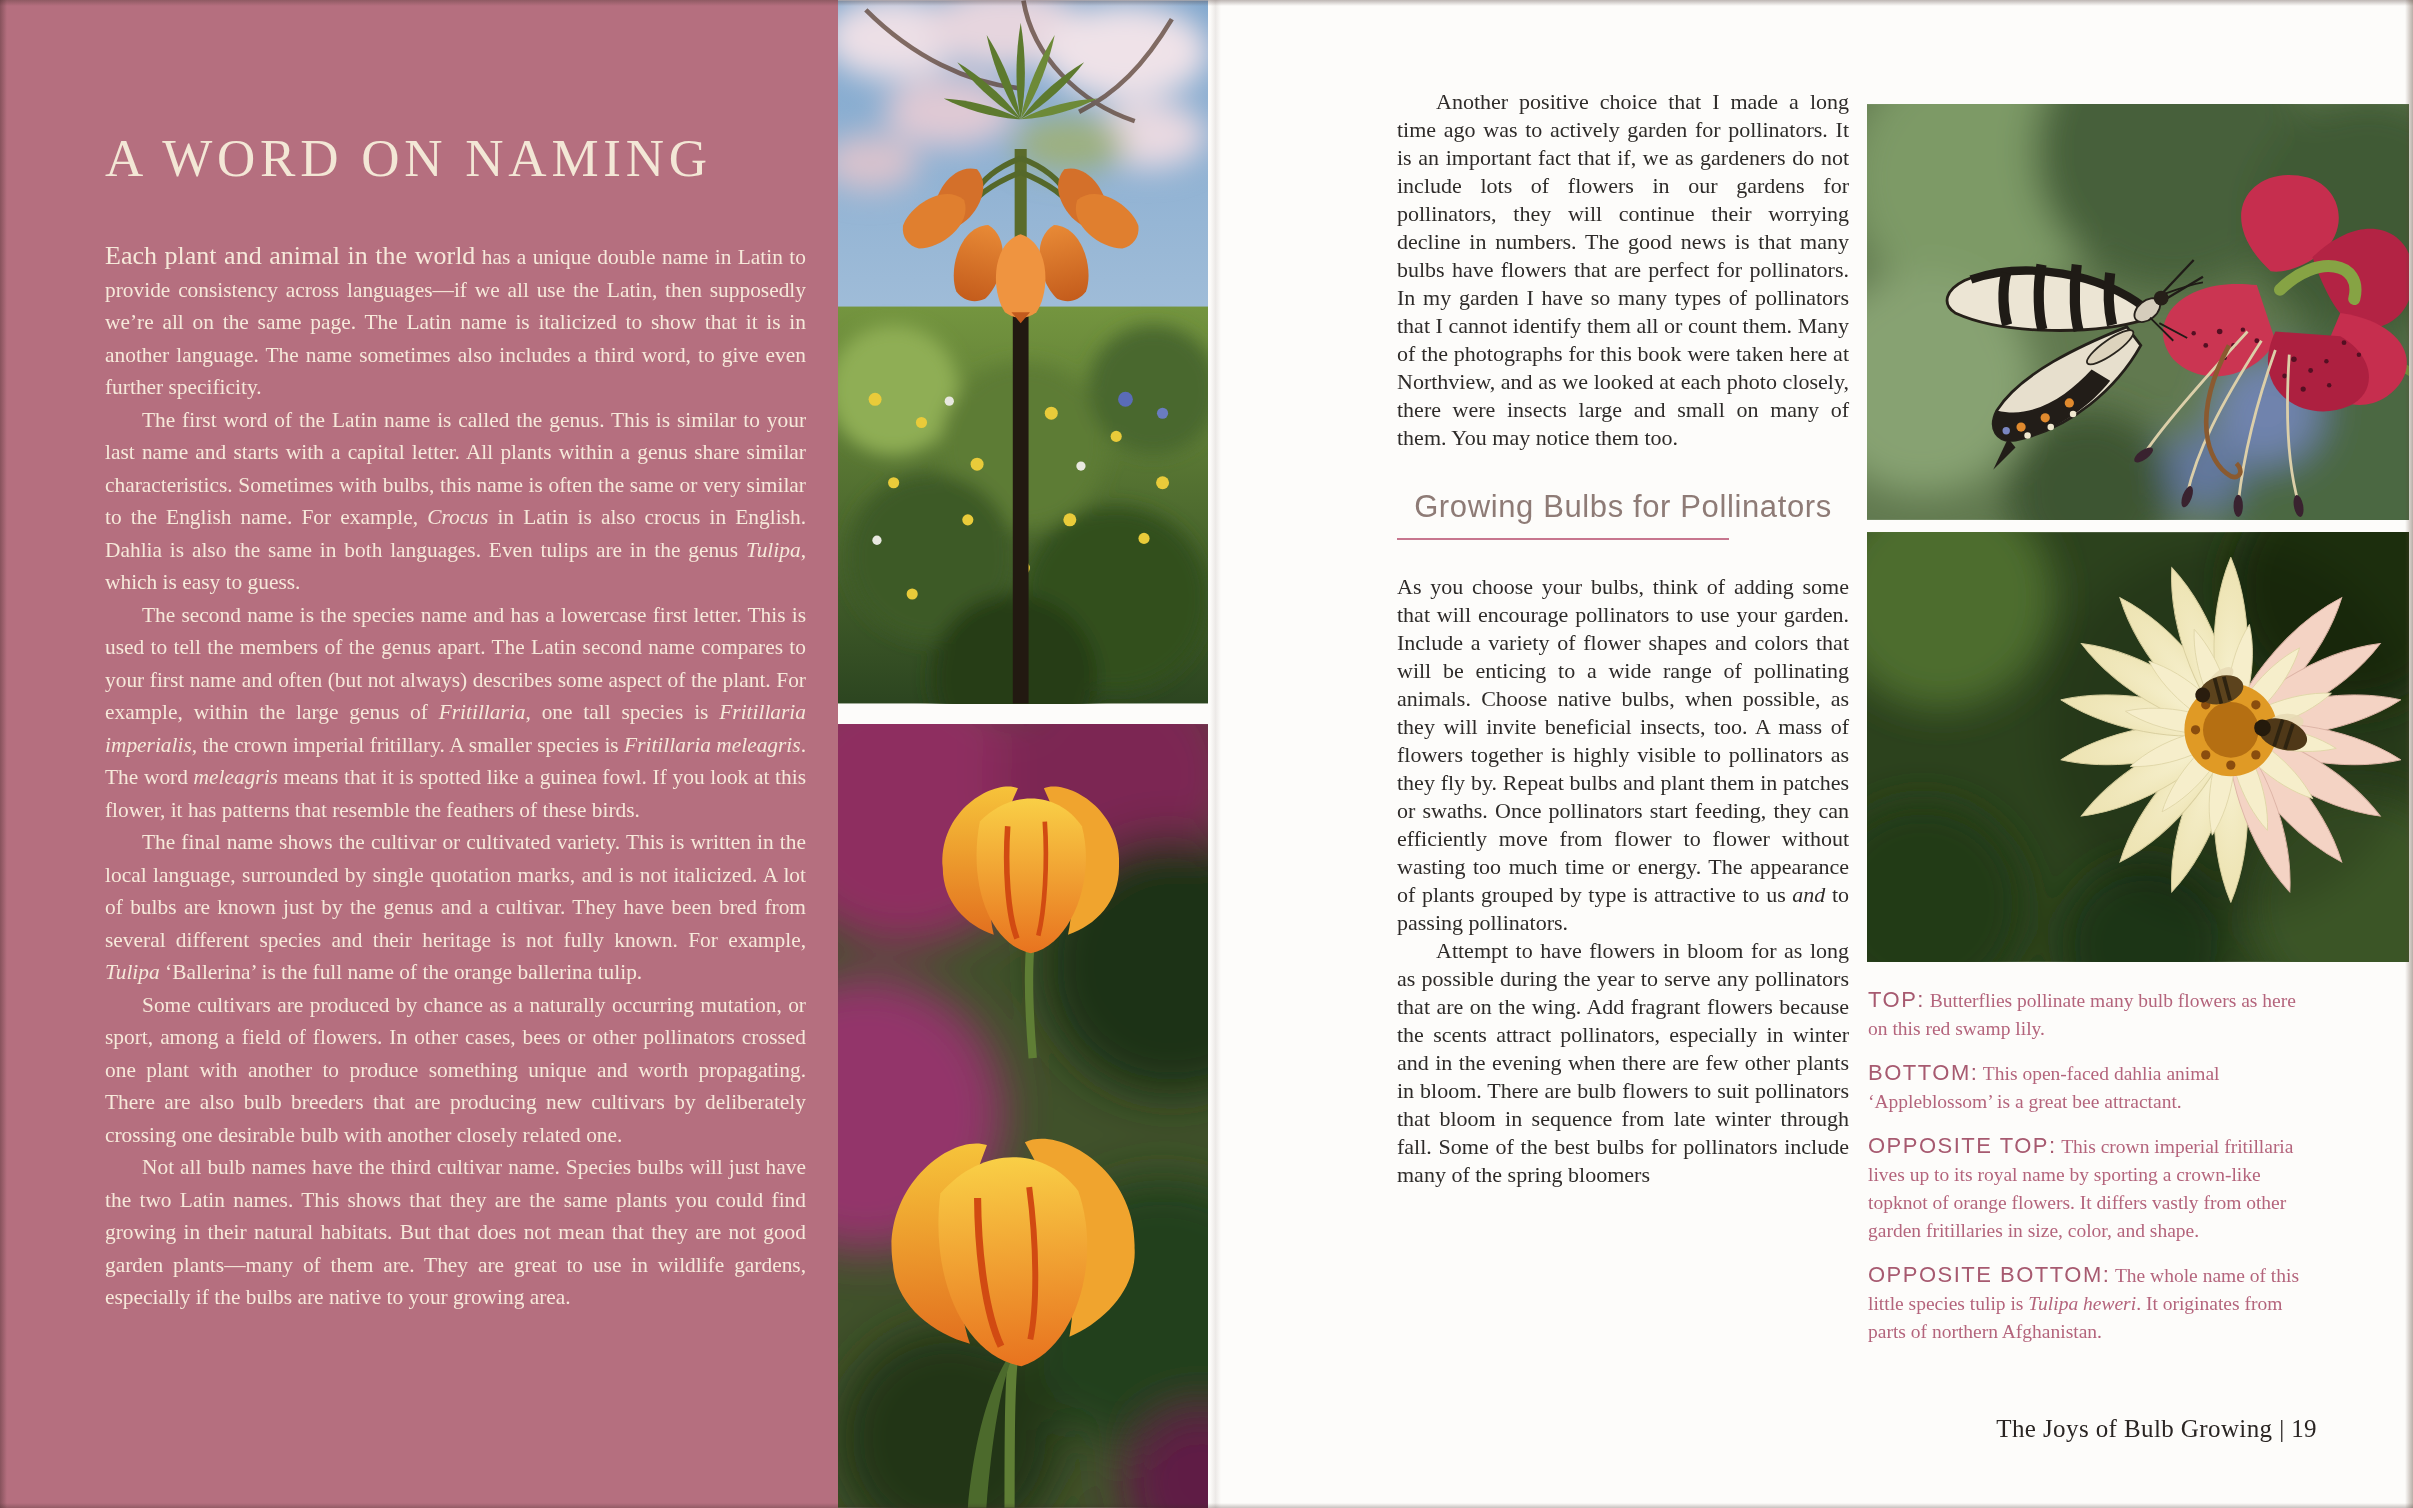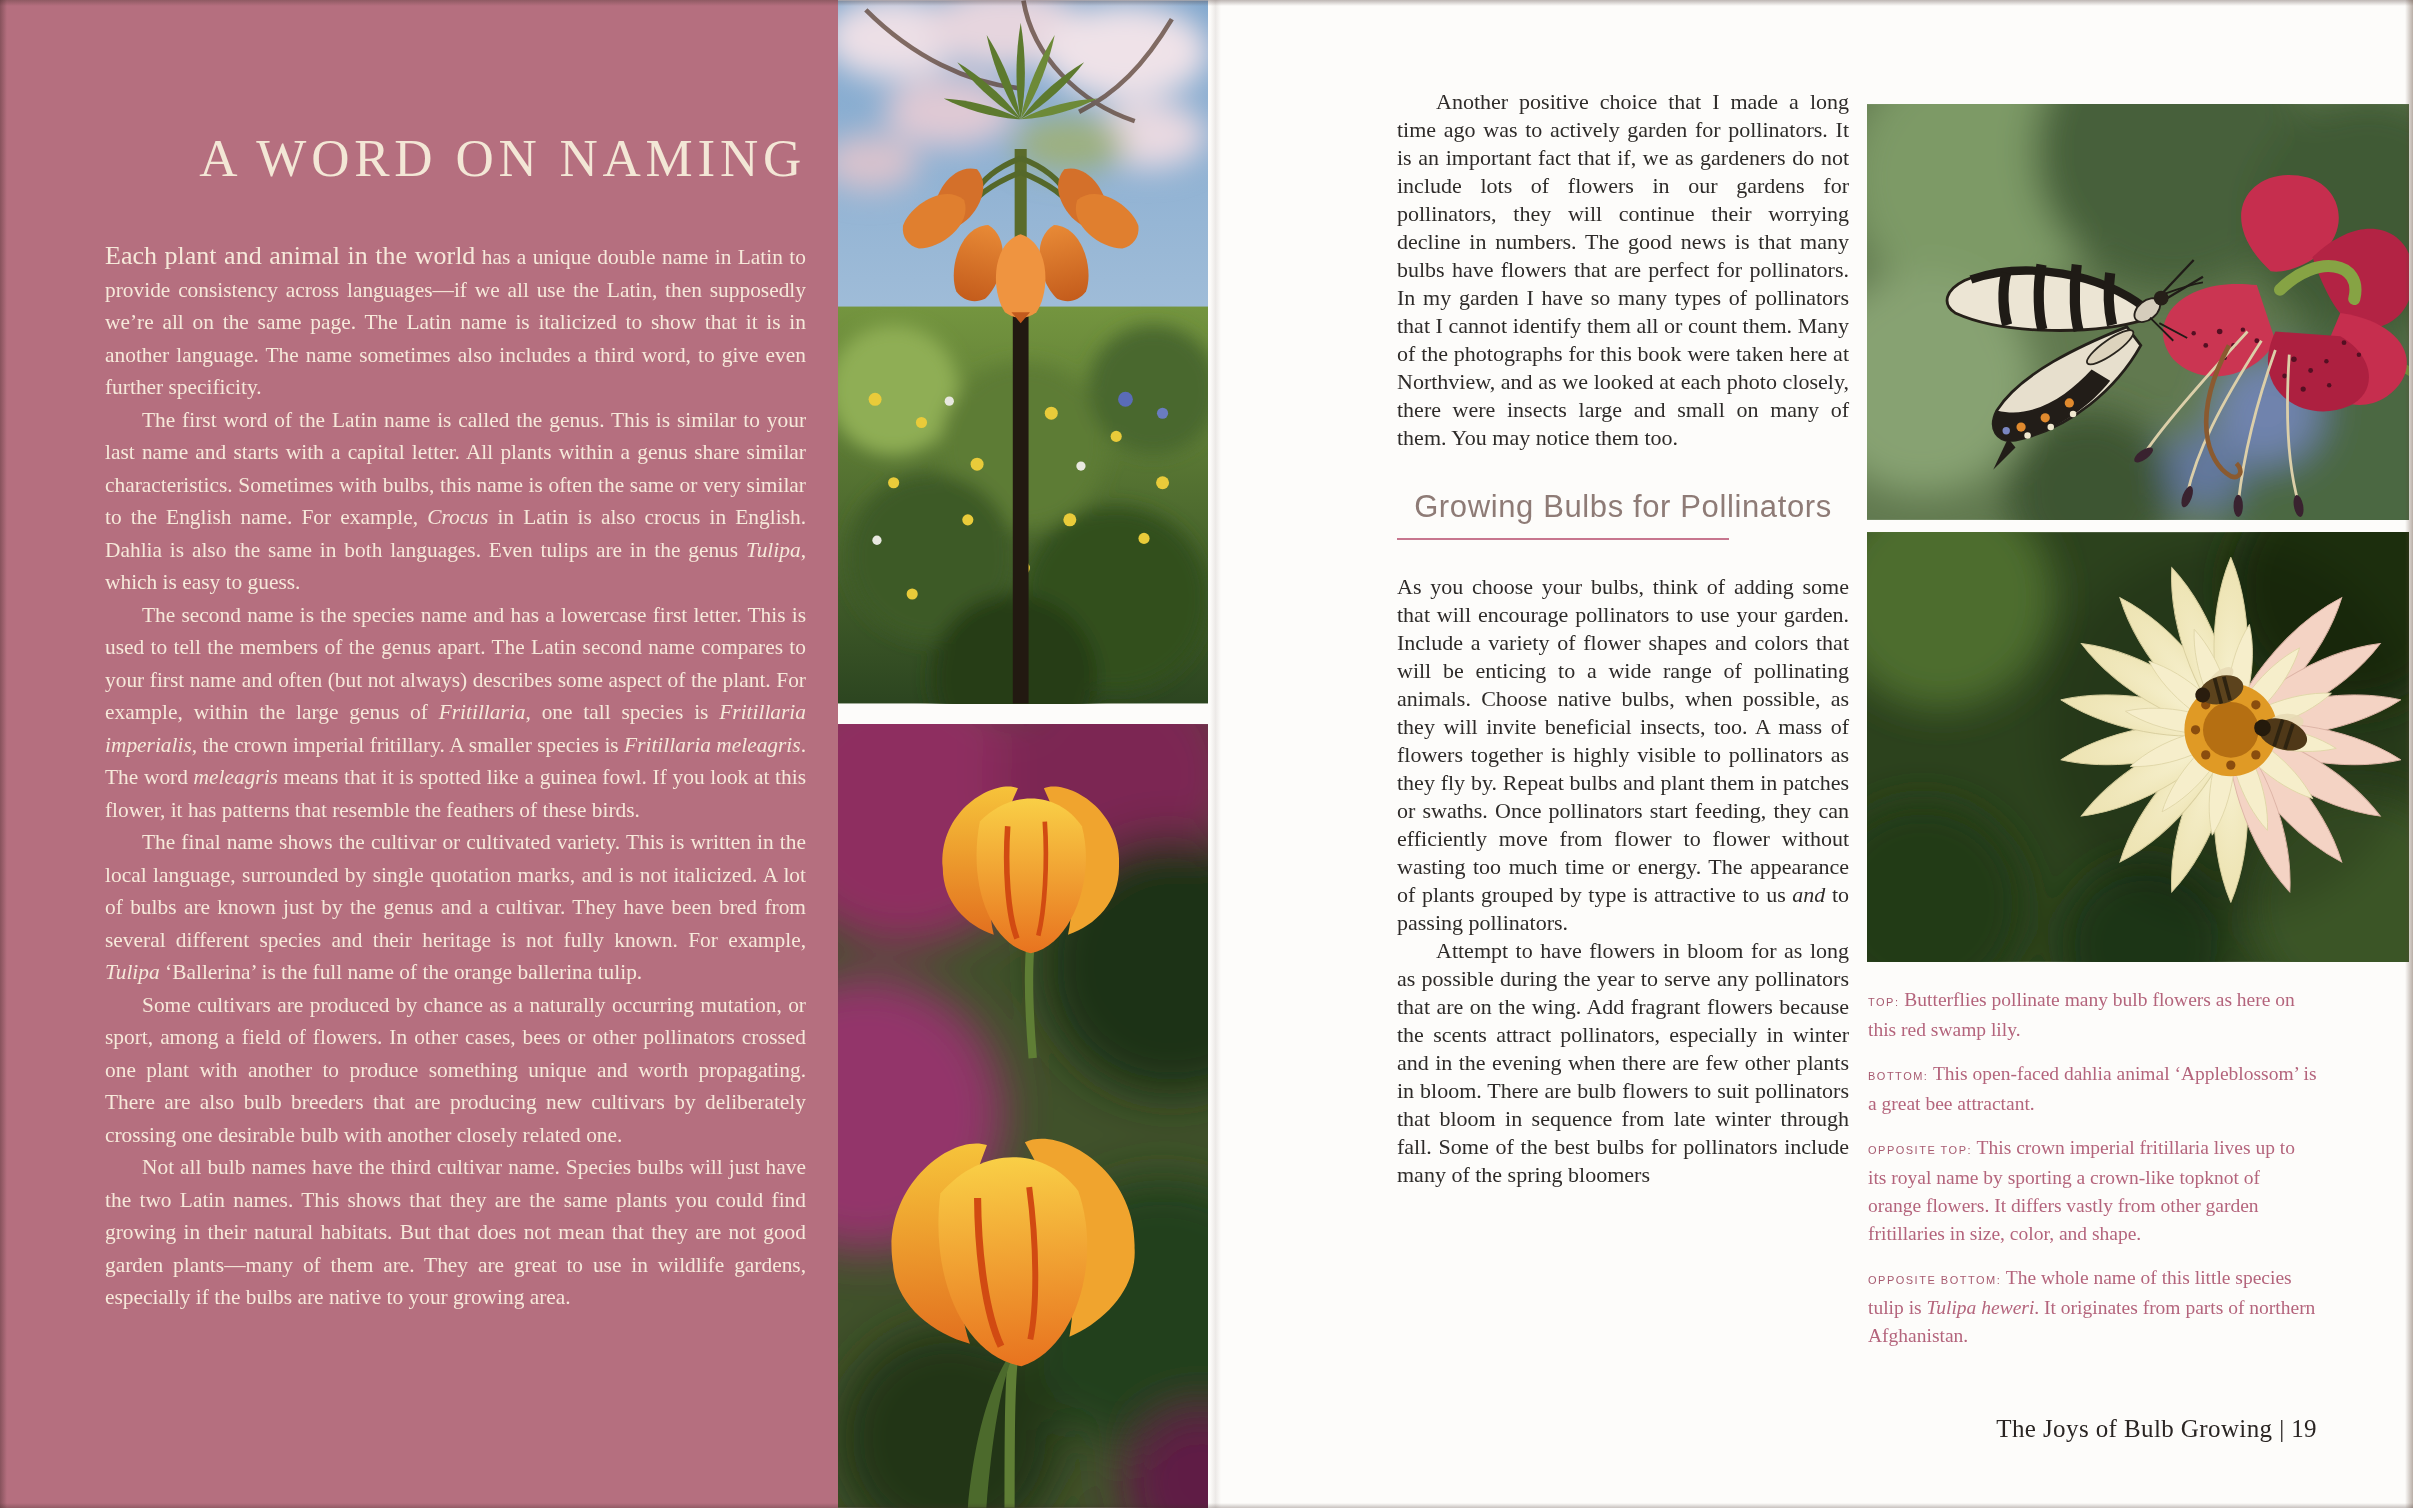--- a/index.html
+++ b/index.html
@@ -13,21 +13,21 @@
   
   .pink-panel {
     position:absolute; left:0; top:0; width:838px; height:1508px;
     background:#b56f7f;
   }
   .left-text {
     position:absolute; left:105px; top:0; width:701px; color:#f6e9da;
   }
   .left-title {
     margin-top:128px; font-size:53px; font-weight:400; letter-spacing:0.09em;
-    text-align:right; color:#f3e7d6; font-family:"Liberation Serif", serif;
+    text-align:left; color:#f3e7d6; font-family:"Liberation Serif", serif;
     white-space:nowrap;
   }
   .left-body p {
     font-size:21.4px; line-height:32.5px; text-align:justify; color:#f6e9da;
   }
   .left-intro { margin-top:52px; }
   .lead-in { font-size:26px; line-height:32.5px; }
   .left-body p.indent { text-indent:37px; }
 
   
@@ -51,21 +51,21 @@
   }
   .section-rule { width:332px; height:2.8px; background:#c7768e; }
 
   .captions {
     position:absolute; left:1868px; top:986px; width:449px;
     font-size:19.5px; line-height:28px; color:#b4647c; text-align:left;
   }
   .caption { margin-bottom:16px; }
   .cap-label {
     font-family:"Liberation Sans", sans-serif;
-    font-size:11px; letter-spacing:1.5px; color:#a75a70;
+    font-size:22px; letter-spacing:1.5px; color:#a75a70;
   }
   .caption em, .right-col em, .left-body em { font-style:italic; }
 
   .footer {
     position:absolute; left:1207px; top:1415px; width:1110px;
     text-align:right; font-size:25px; letter-spacing:0.4px; color:#2a2523;
     font-family:"Liberation Serif", serif;
   }
 
   

